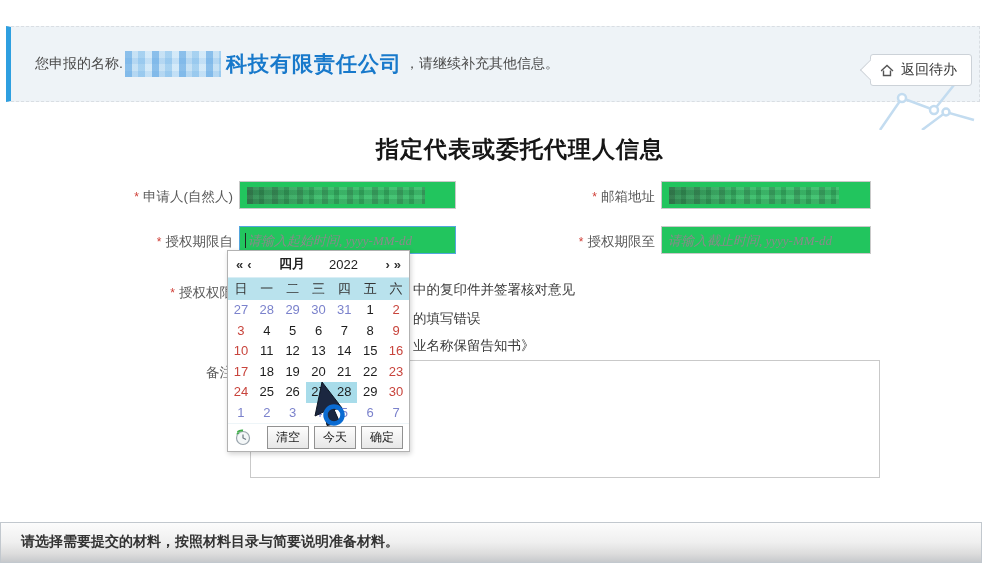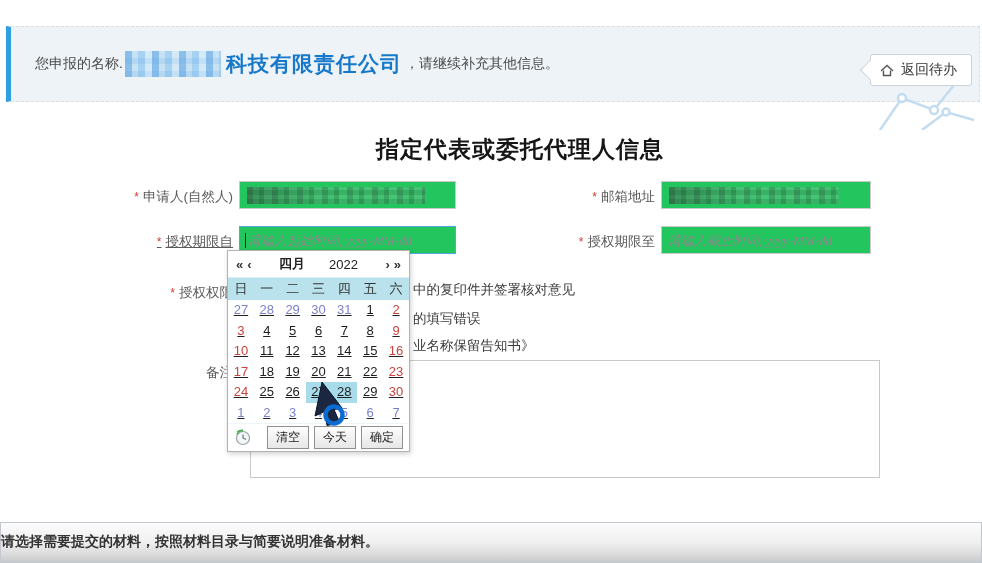--- a/index.html
+++ b/index.html
@@ -88,21 +88,21 @@
   .cal-nav { font-size:13px; color:#333; cursor:pointer; padding:0 2px; font-weight:bold; }
   .cal-spacer { flex:1; }
   .cal-month { margin-right:24px;font-weight:bold; }
   .cal-week {
     display:grid; grid-template-columns:repeat(7,1fr); height:22px;
     background:#b9e2ed; align-items:center; text-align:center; color:#333;
     border-top:1px solid #d9eef5;
   }
   .cal-grid {
     display:grid; grid-template-columns:repeat(7,1fr); grid-auto-rows:20.5px;
-    text-align:center; border-bottom:1px solid #eef5f8;text-decoration:underline;
+    text-align:center; border-bottom:1px solid #eef5f8;
   }
   .cal-cell { line-height:20.5px; cursor:pointer; }
   .cal-cell.day  { color:#1d1d1d; }
   .cal-cell.end  { color:#c8443c; }
   .cal-cell.adj  { color:#7b82cc; }
   .cal-cell.sel  { background:#a8dcea; color:#1d1d1d; }
   .cal-foot { height:27px; display:flex; align-items:center; padding:0 6px; gap:5px; }
   .cal-btn {
     font-size:12px; padding:2px 8px; cursor:pointer; color:#222;
     background:linear-gradient(#fdfdfd,#e7e7e7); border:1px solid #919191;
@@ -111,21 +111,21 @@
 
   
   .cursor-svg { position:absolute; left:308px; top:382px; z-index:10; pointer-events:none; }
 
   
   .bottom-panel {
     position:absolute; left:0; top:522px; width:982px; height:41px; box-sizing:border-box;
     border:1px solid #c2c8ce;
     background:linear-gradient(180deg,#fcfcfc 0%,#efefef 50%,#dddddd 78%,#c7c9cc 100%);
   }
-  .bottom-text { padding:10px 0 0 0; font-size:14px; font-weight:bold; color:#333; }
+  .bottom-text { padding:10px 0 0 20px; font-size:14px; font-weight:bold; color:#333; }
 </style>
 </head>
 <body>
 
 <div class="banner">
   <div class="banner-text">
     <span>您申报的名称.</span>
     <span class="mosaic-blue"></span>
     <span class="company">科技有限责任公司</span>
     <span>，请继续补充其他信息。</span>
@@ -157,21 +157,21 @@
   <div class="mosaic"></div>
 </div>
 
 <div class="lbl" style="left:515px; top:188px;">
   <span class="star">*</span><span>邮箱地址</span>
 </div>
 <div class="ibox" style="left:661px; top:181px; width:210px;">
   <div class="mosaic" style="width:170px;"></div>
 </div>
 
-<div class="lbl" style="left:93px; top:233px;text-decoration:underline;">
+<div class="lbl" style="left:93px; top:233px;">
   <span class="star">*</span><span>授权期限自</span>
 </div>
 <div class="ibox focus" style="left:239px; top:226px; width:217px;">
   <div class="caret"></div>
   <input class="real" style="padding-left: 8px;" placeholder="请输入起始时间, yyyy-MM-dd">
 </div>
 
 <div class="lbl" style="left:515px; top:233px;">
   <span class="star">*</span><span>授权期限至</span>
 </div>

